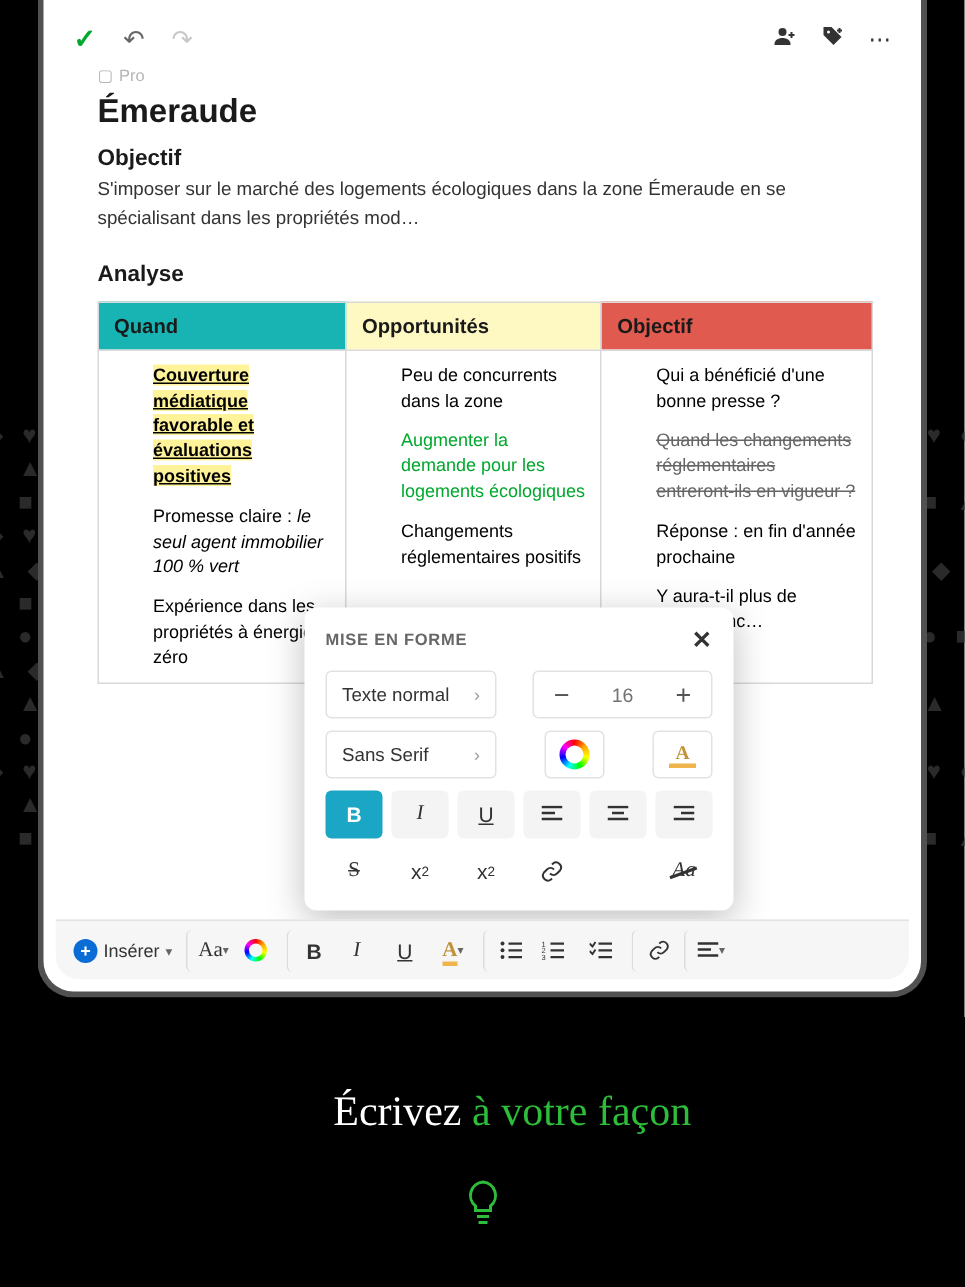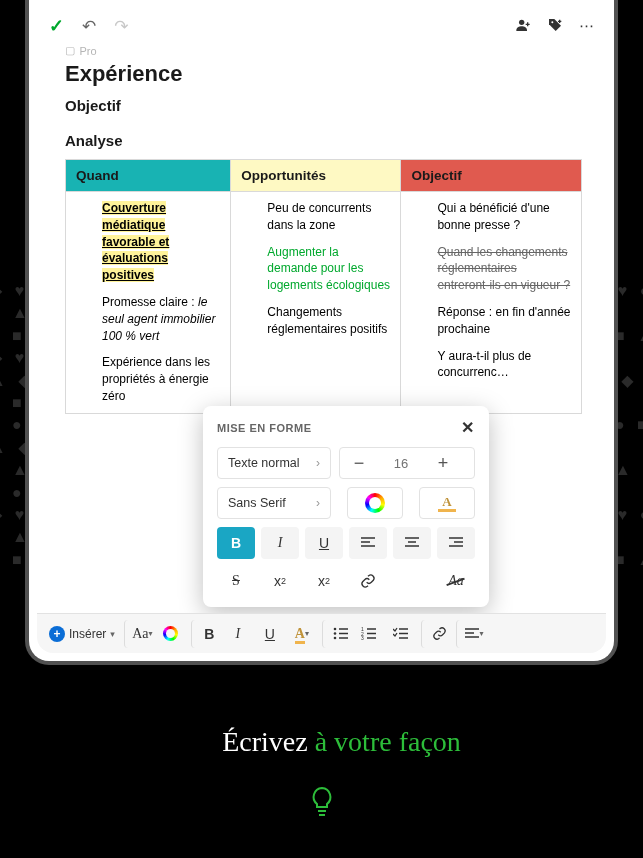--- a/index.html
+++ b/index.html
@@ -65,21 +65,21 @@
     background:#fff; border-radius:8px;
     box-shadow:0 6px 24px rgba(0,0,0,0.25);
     padding:12px 14px 10px;
     margin-left:14px;
   }
   .popover::after{
     content:""; position:absolute; bottom:-8px; left:14px;
     border:8px solid transparent; border-top-color:#fff;
   }
   .pop-head { display:flex; justify-content:space-between; align-items:center; font-size:11px; letter-spacing:.5px; color:#666; font-weight:600; margin-bottom:10px;}
-  .pop-row { display:flex; align-items:center; gap:8px; margin-bottom:8px;}
+  .pop-row { display:flex; align-items:center; gap:24px; margin-bottom:8px;}
   .sel { flex:0 0 114px; height:32px; border:1px solid #e2e2e2; border-radius:4px; display:flex; align-items:center; justify-content:space-between; padding:0 10px; font-size:12.5px; color:#333;}
   .sel .chev{ color:#999; font-size:12px;}
   .stepper { display:flex; align-items:center; border:1px solid #e2e2e2; border-radius:4px; height:32px; overflow:hidden;}
   .stepper .btn{ width:38px; height:100%; display:flex; align-items:center; justify-content:center; color:#555; font-size:18px;}
   .stepper .val{ width:46px; text-align:center; font-size:13px; color:#737373;}
   .colorring{
     width:20px; height:20px; border-radius:50%;
     background:conic-gradient(red,orange,yellow,lime,cyan,blue,magenta,red);
     position:relative;
   }
@@ -153,22 +153,23 @@
           </svg>
       </span>
       <span class="ico">⋯</span>
     </div>
 
     <div class="doc">
       <div class="crumb">
         <span>▢</span>
         <span>Pro</span>
       </div>
-      <div class="title">Expérience</div>
+      <div class="title">Émeraude</div>
       <div class="h2">Objectif</div>
+      <div class="body">S'imposer sur le marché des logements écologiques dans la zone Émeraude en se spécialisant dans les propriétés mod…</div>
       <div class="h2" style="margin-top:18px">Analyse</div>
 
       <table class="analysis">
         <tbody>
             <tr>
           <th class="th-forces">Quand</th>
           <th class="th-opps">Opportunités</th>
           <th class="th-quest">Objectif</th>
         </tr>
         <tr>

